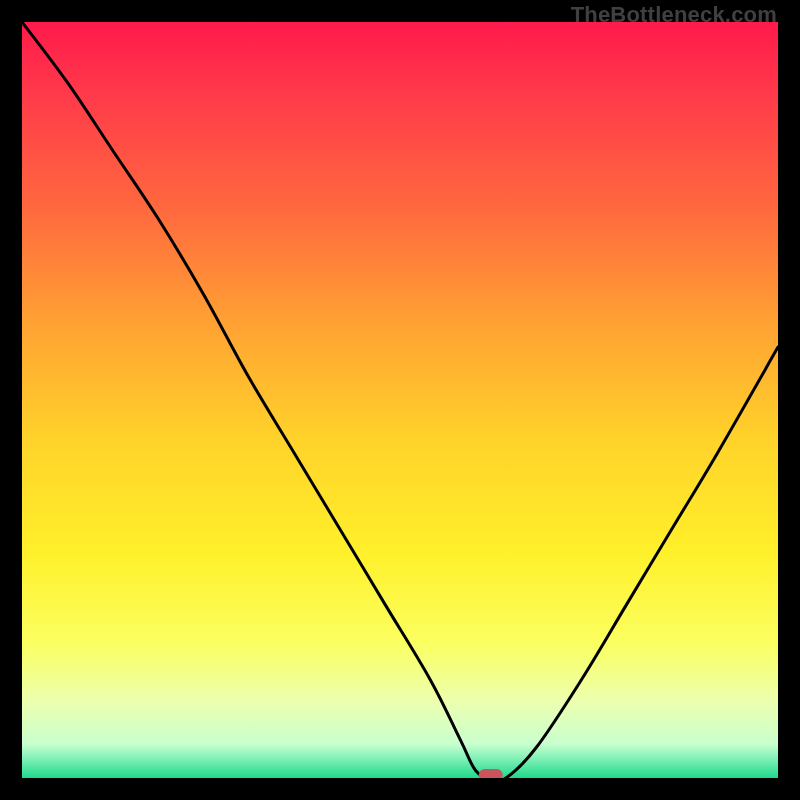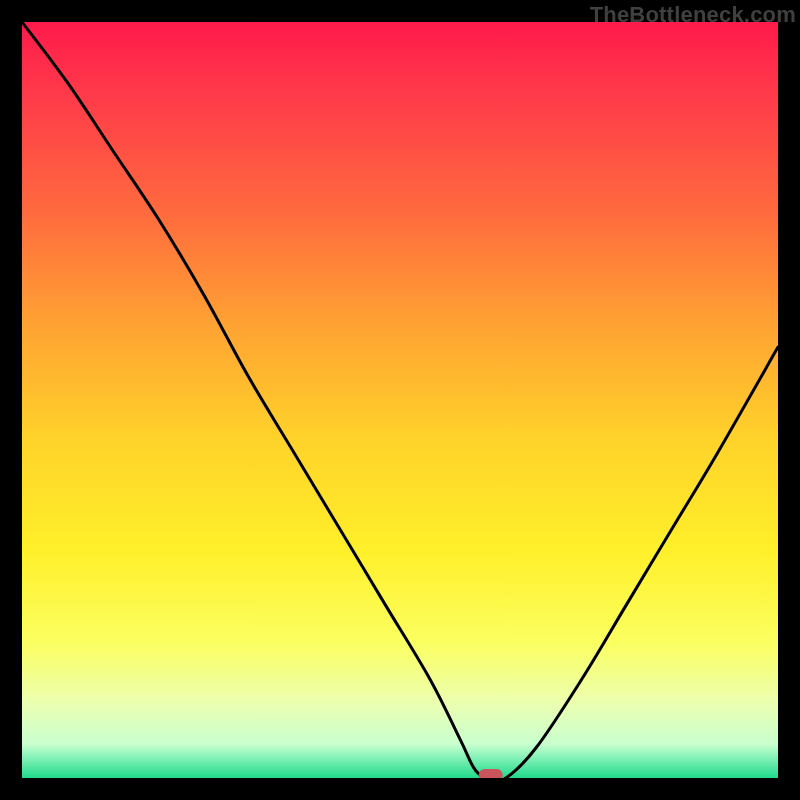--- a/index.html
+++ b/index.html
@@ -12,21 +12,21 @@
   }
   .frame {
     position: relative;
     width: 800px;
     height: 800px;
     background: #000;
   }
   .watermark {
     position: absolute;
     top: 2px;
-    right: 4px;
+    right: 23px;
     font-family: Arial, sans-serif;
     font-size: 22px;
     font-weight: 600;
     color: #404040;
     letter-spacing: 0.2px;
     z-index: 10;
   }
   .plot {
     position: absolute;
     left: 22px;

